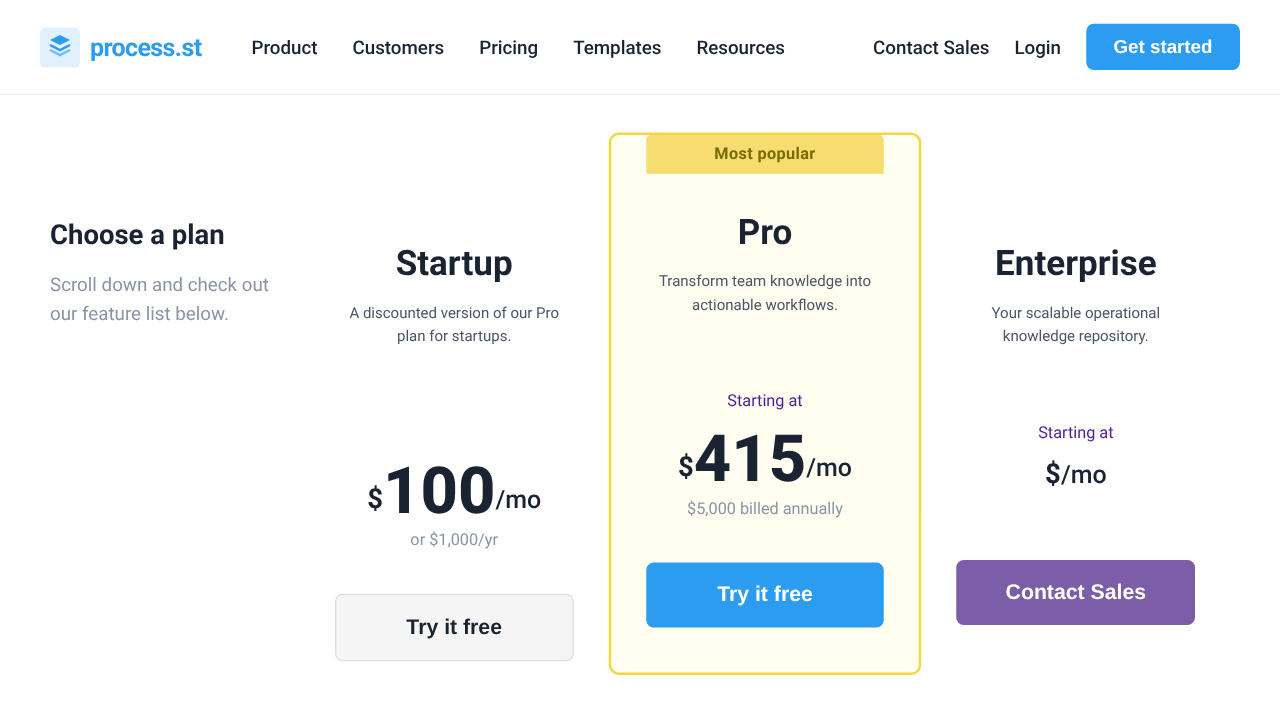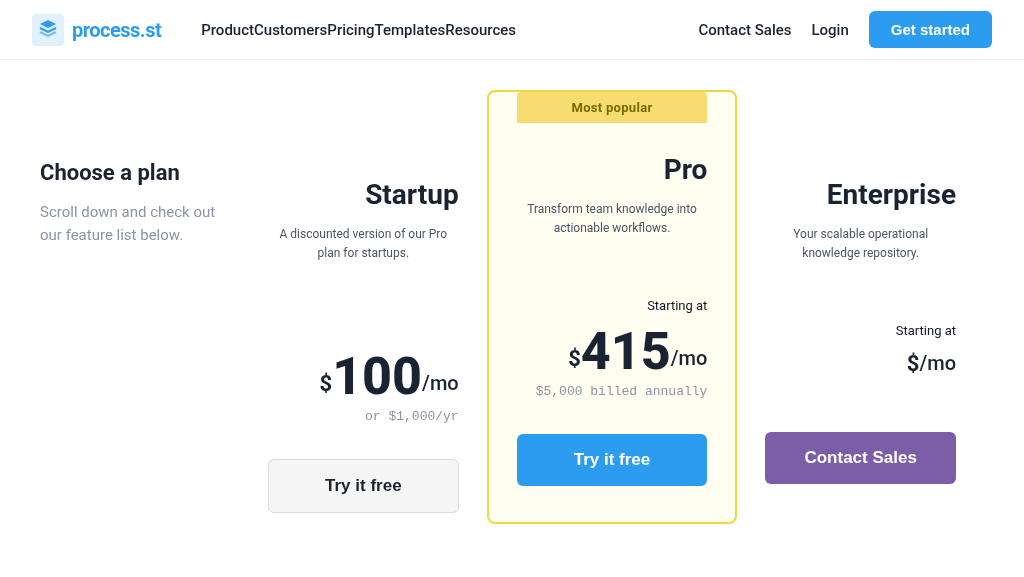--- a/index.html
+++ b/index.html
@@ -10,21 +10,21 @@
       width: 1024px;
       min-height: 577px;
       overflow: hidden;
     }
 
     
     nav {
       display: flex;
       align-items: center;
       padding: 0 32px;
-      height: 60px;
+      height: 76px;
       border-bottom: 1px solid #eee;
       background: #fff;
     }
     .logo-area {
       display: flex;
       align-items: center;
       gap: 8px;
       text-decoration: none;
       margin-right: 40px;
     }
@@ -35,20 +35,21 @@
     .logo-text {
       font-size: 20px;
       font-weight: 700;
       color: #1a2332;
       letter-spacing: -0.5px;
     }
     .logo-text span { color: #2c9cf0; }
     .nav-links {
       display: flex;
       align-items: center;
+      gap: 28px;
       flex: 1;
     }
     .nav-link {
       font-size: 15px;
       color: #1a2332;
       text-decoration: none;
       font-weight: 500;
       cursor: pointer;
     }
     .nav-right {
@@ -108,21 +109,21 @@
       align-items: flex-start;
     }
 
     .plan-card {
       flex: 1;
       padding: 40px 28px 36px;
       background: #fff;
       position: relative;
       display: flex;
       flex-direction: column;
-      align-items: flex-end;
+      align-items: center;
       text-align: center;
       min-height: 420px;
     }
 
     .plan-card.pro {
       background: #fffef0;
       border: 2px solid #f0d840;
       border-radius: 8px;
       margin-top: -10px;
       padding-top: 0;
@@ -152,21 +153,21 @@
     .plan-desc {
       font-size: 12px;
       color: #4a5568;
       line-height: 1.55;
       margin-bottom: 28px;
       min-height: 70px;
     }
 
     .price-starting {
       font-size: 13px;
-      color: #0f172a;
+      color: #4c1d95;
       margin-bottom: 8px;
       min-height: 20px;
     }
 
     .price-dollar {
       font-size: 22px;
       font-weight: 700;
       color: #1a2332;
       line-height: 1;
       margin-bottom: 8px;
@@ -185,21 +186,20 @@
       font-weight: 500;
       margin-bottom: 8px;
     }
 
     .price-billing {
       font-size: 13px;
       color: #8a94a6;
       margin-bottom: 30px;
       margin-top: 6px;
       min-height: 20px;
-      font-family: Liberation Mono, monospace;
     }
 
     .btn-try-free {
       width: 100%;
       padding: 16px;
       border-radius: 6px;
       font-size: 17px;
       font-weight: 600;
       cursor: pointer;
       border: none;

